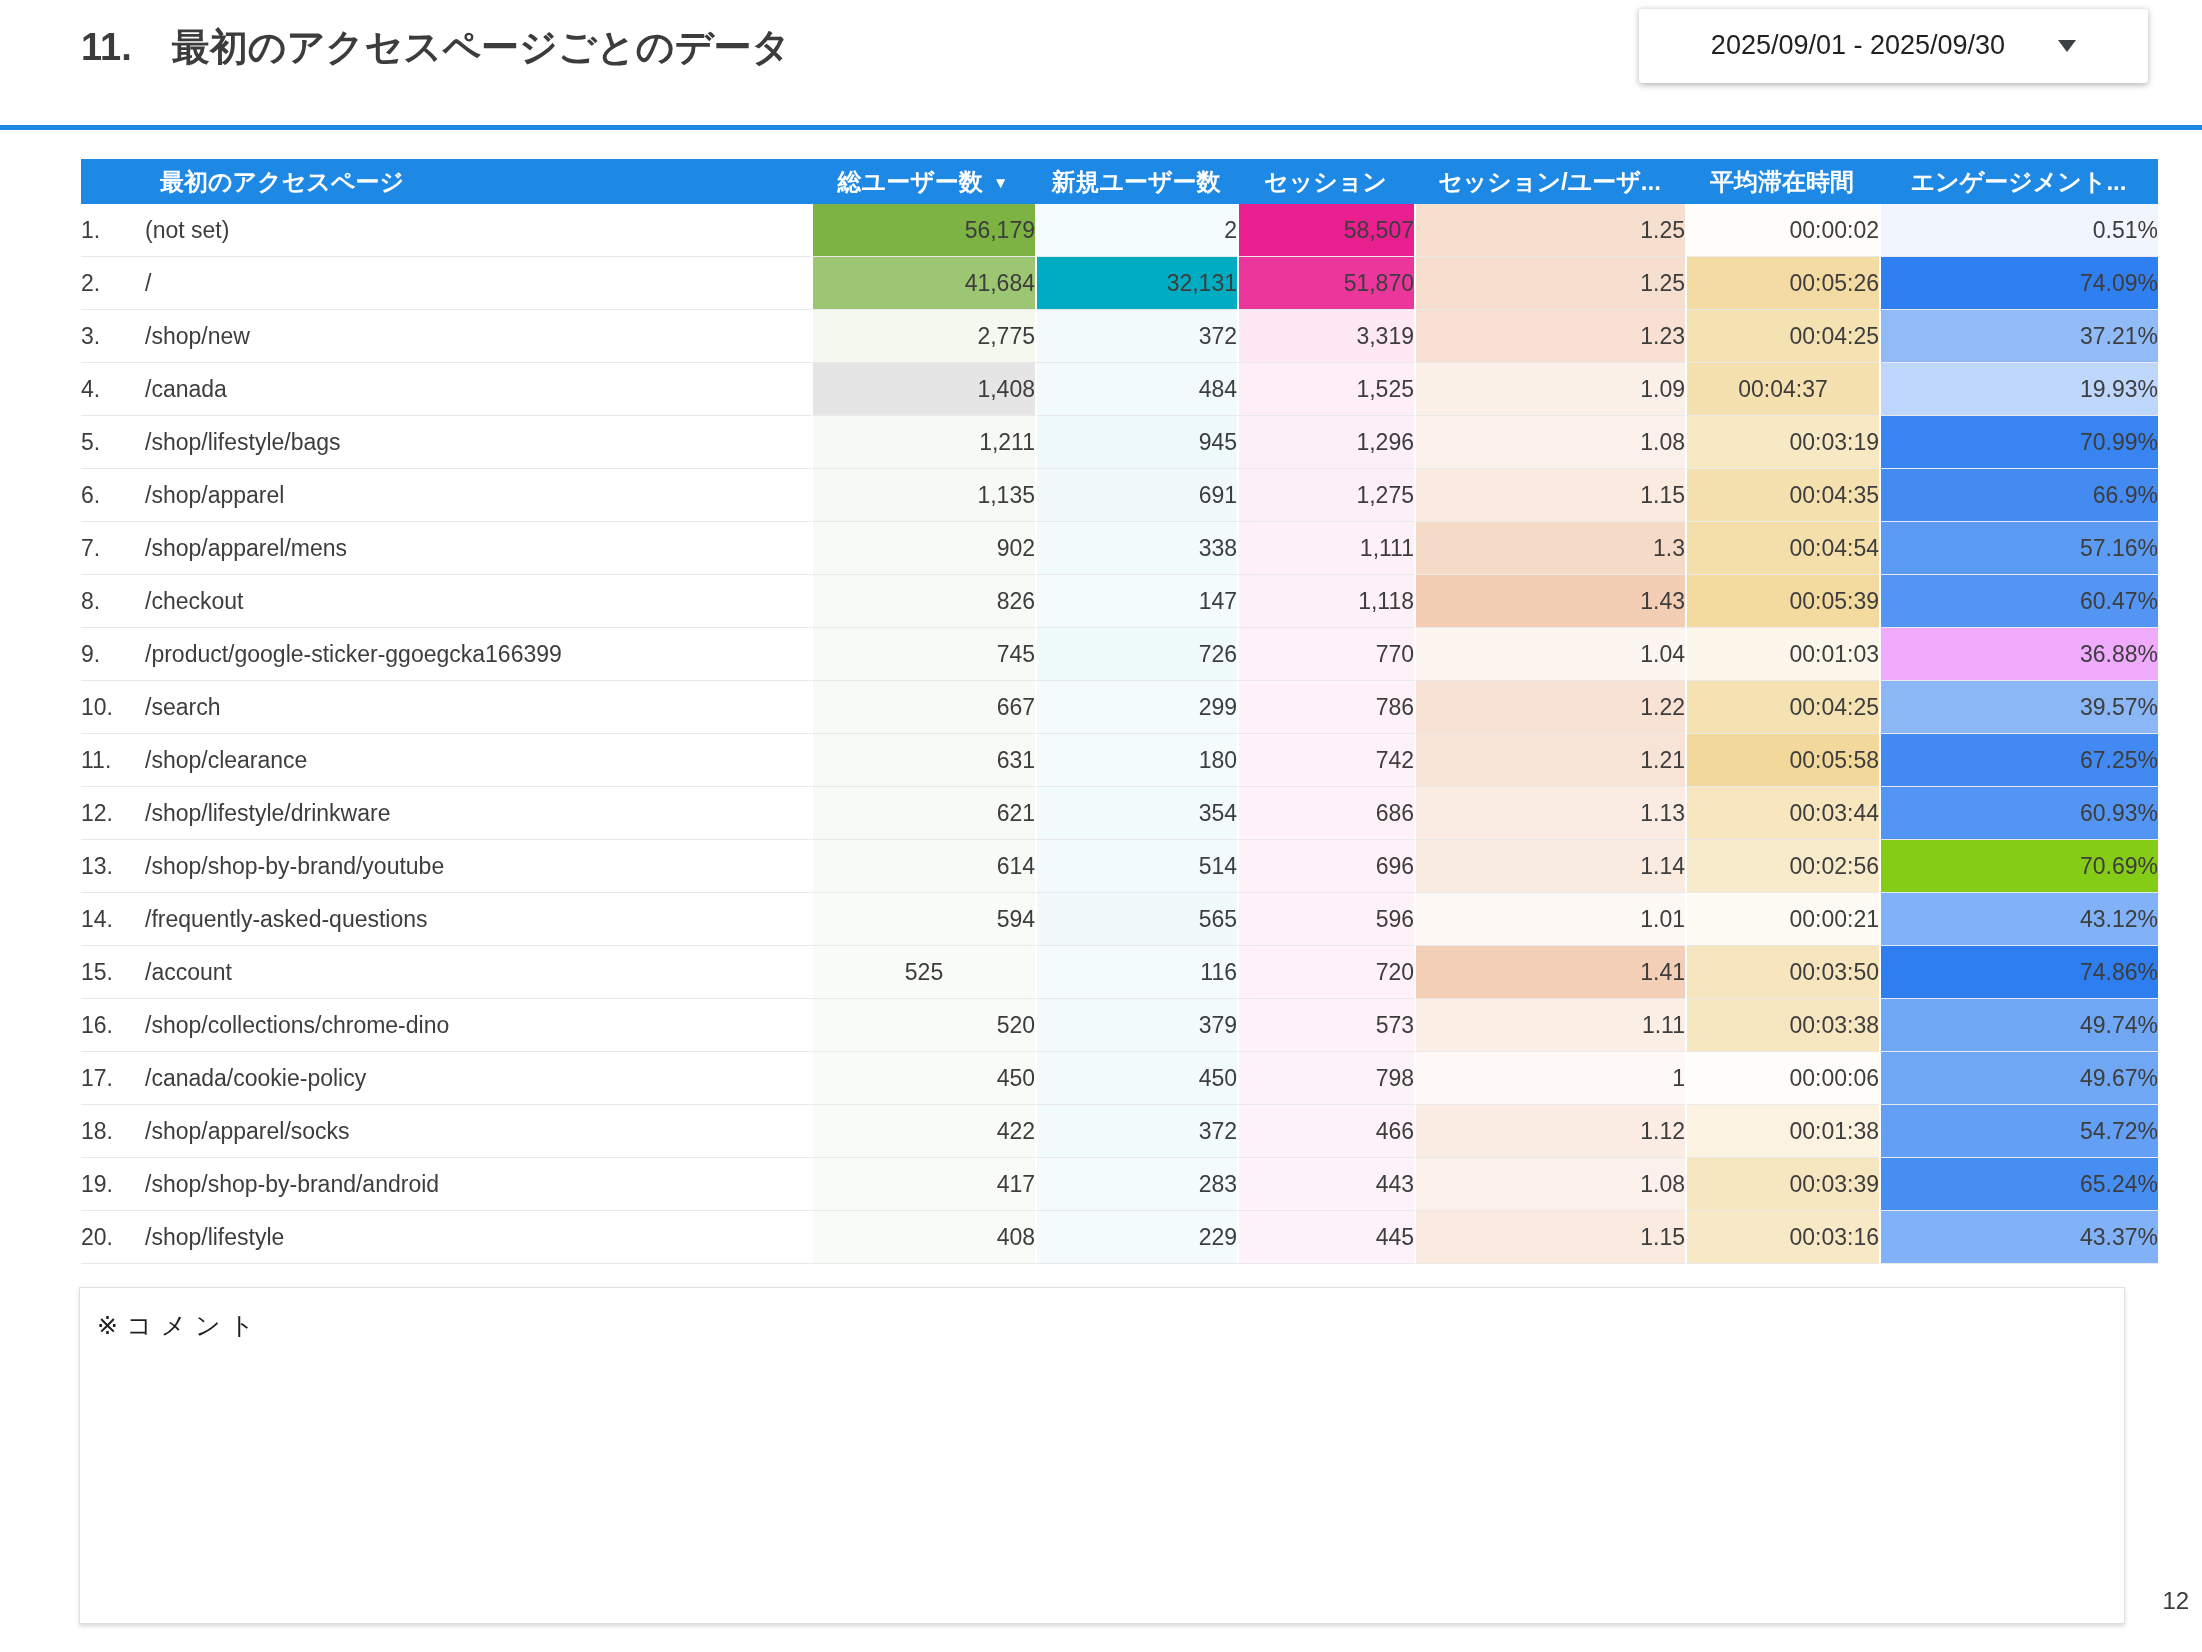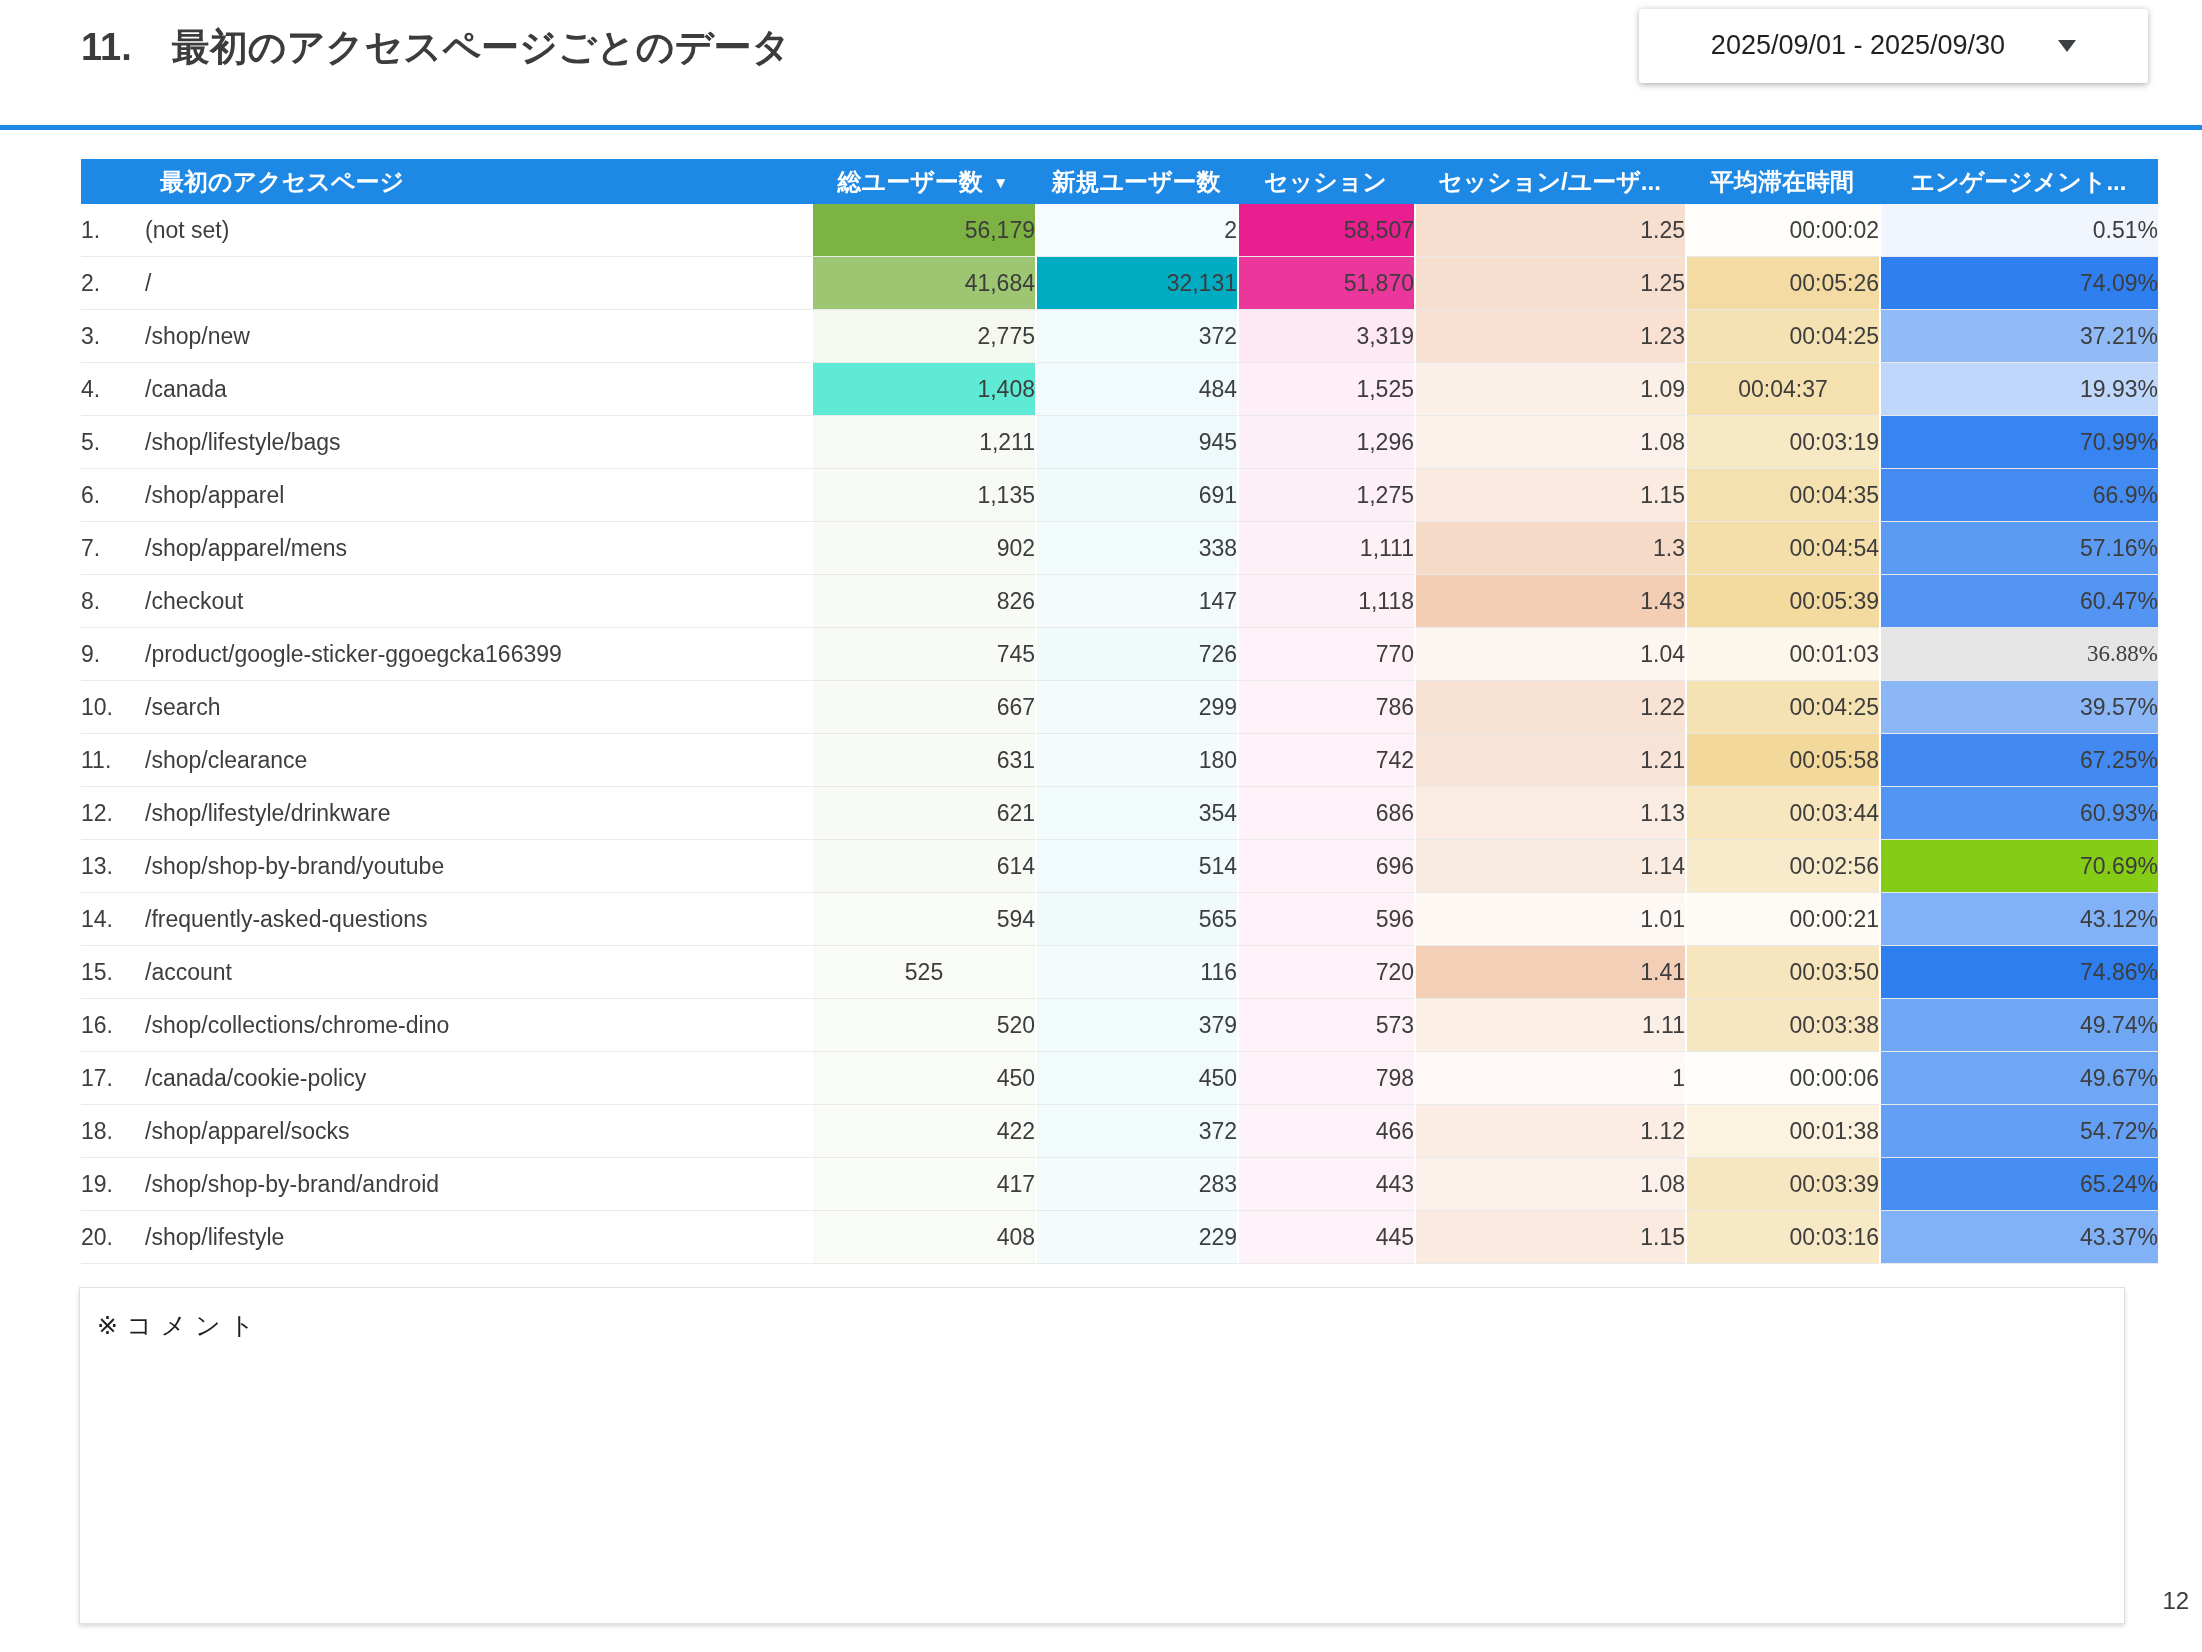--- a/index.html
+++ b/index.html
@@ -109,21 +109,21 @@
       <td class="heat" style="background-color: rgb(242, 251, 252);">372</td>
       <td class="heat" style="background-color: rgb(253, 232, 243);">3,319</td>
       <td class="heat" style="background-color: rgb(248, 225, 211);">1.23</td>
       <td class="heat" style="background-color: rgb(245, 226, 179);">00:04:25</td>
       <td class="heat" style="background-color: rgb(145, 187, 247);">37.21%</td>
     </tr>
         <tr>
       <td class="page-cell">
         <span class="rank">4.</span><span>/canada</span>
       </td>
-      <td class="heat" style="background-color: #5eead4; text-align: right;">1,408</td>
+      <td class="heat" style="background-color: #e5e5e5; text-align: right;">1,408</td>
       <td class="heat" style="background-color: rgb(241, 250, 252);">484</td>
       <td class="heat" style="background-color: rgb(253, 238, 247);">1,525</td>
       <td class="heat" style="background-color: rgb(251, 240, 232);">1.09</td>
       <td class="heat" style="background-color: rgb(245, 224, 176); text-align: center;">00:04:37</td>
       <td class="heat" style="background-color: rgb(190, 215, 250);">19.93%</td>
     </tr>
         <tr>
       <td class="page-cell">
         <span class="rank">5.</span><span>/shop/lifestyle/bags</span>
       </td>
@@ -169,21 +169,21 @@
     </tr>
         <tr>
       <td class="page-cell">
         <span class="rank">9.</span><span>/product/google-sticker-ggoegcka166399</span>
       </td>
       <td class="heat" style="background-color: rgb(248, 251, 245);">745</td>
       <td class="heat" style="background-color: rgb(239, 250, 251);">726</td>
       <td class="heat" style="background-color: rgb(254, 241, 248);">770</td>
       <td class="heat" style="background-color: rgb(253, 245, 240);">1.04</td>
       <td class="heat" style="background-color: rgb(252, 247, 234);">00:01:03</td>
-      <td class="heat" style="background-color: #e5e5e5; font-family: Liberation Serif, serif;">36.88%</td>
+      <td class="heat" style="background-color: #f0abfc;">36.88%</td>
     </tr>
         <tr>
       <td class="page-cell">
         <span class="rank">10.</span><span>/search</span>
       </td>
       <td class="heat" style="background-color: rgb(248, 251, 245);">667</td>
       <td class="heat" style="background-color: rgb(243, 251, 252);">299</td>
       <td class="heat" style="background-color: rgb(254, 241, 248);">786</td>
       <td class="heat" style="background-color: rgb(248, 226, 212);">1.22</td>
       <td class="heat" style="background-color: rgb(245, 226, 179);">00:04:25</td>

